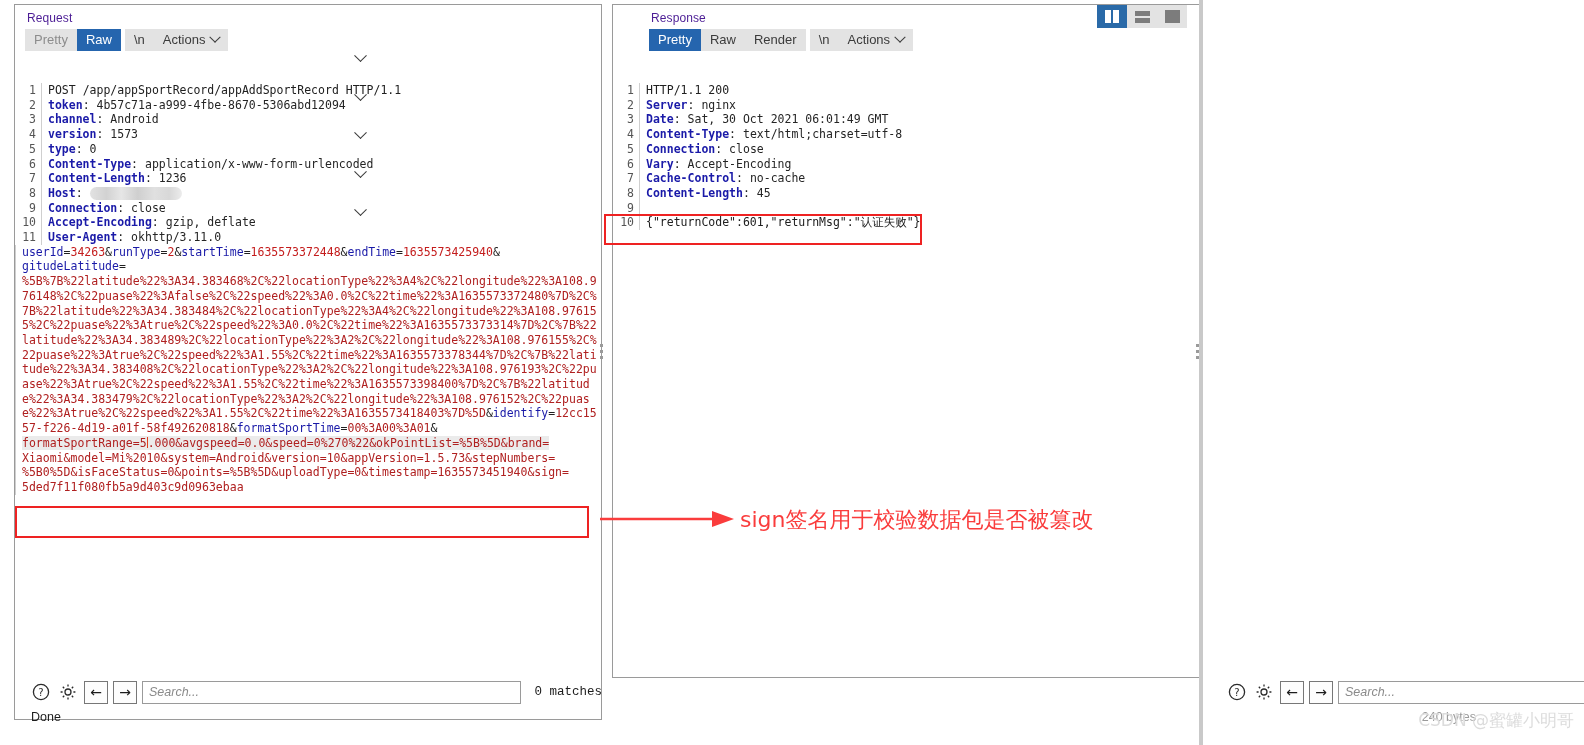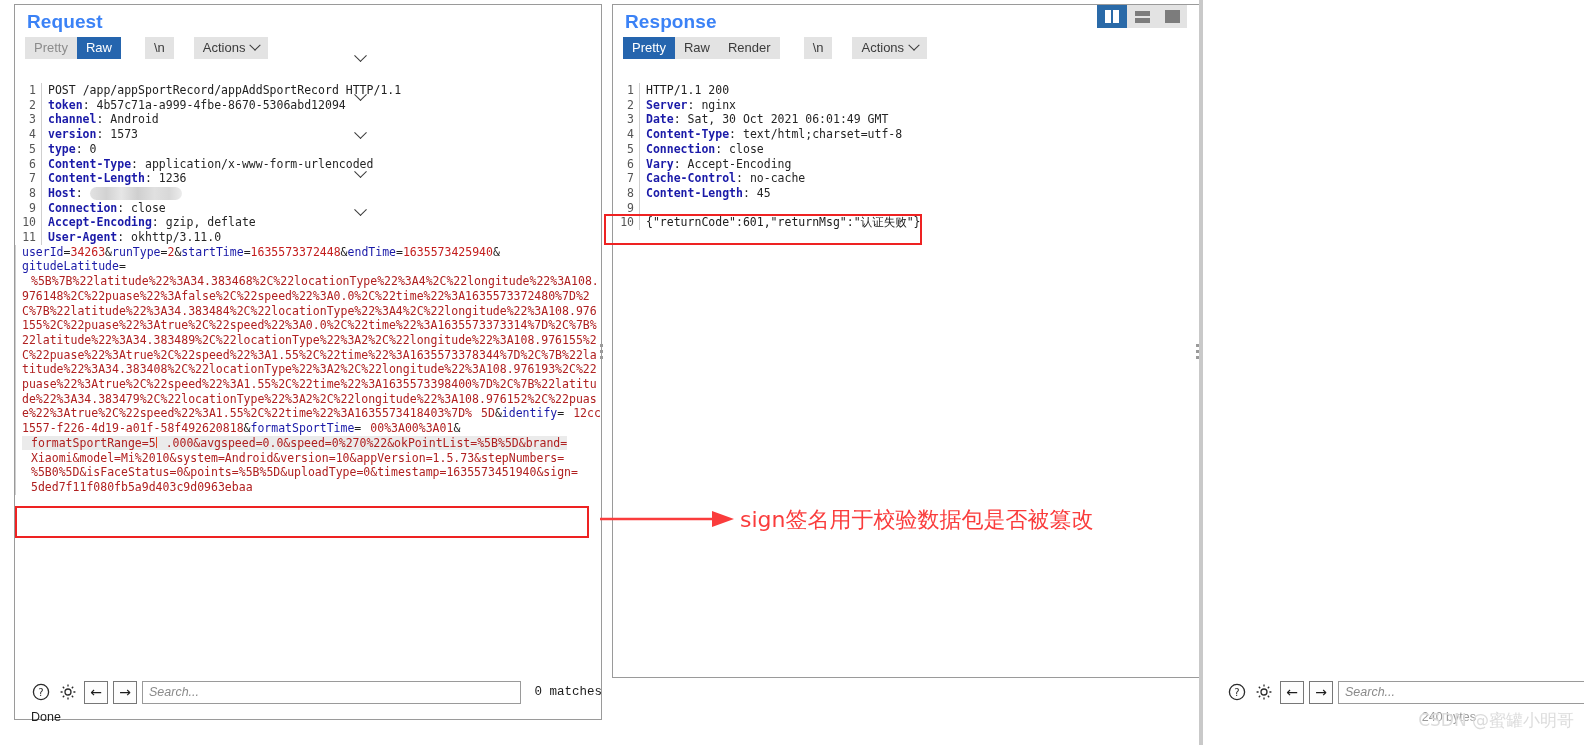--- a/index.html
+++ b/index.html
@@ -16,36 +16,36 @@
     background: #ffffff;
   }
 
   
   .pane-frame {
     position: absolute;
     border: 1px solid #9a9a9a;
     background: #ffffff;
   }
   #request-pane  { left: 14px;  top: 4px;  width: 588px;  height: 716px; }
-  #response-pane { left: 612px; top: 4px;  width: 588px;  height: 674px; }
+  #response-pane { left: 612px; top: 4px;  width: 588px;  height: 674px; padding-left: 26px; }
   #inspector-pane{ left: 1205px; top: 0px; width: 379px;  height: 745px; border: none; }
 
   .pane-title {
-    color: #3b82f6;
-    font-weight: bold;
-    font-size: 19px;
+    color: #4c1d95;
+    font-weight: normal;
+    font-size: 12px;
     padding: 6px 0 2px 12px;
     letter-spacing: .1px;
   }
 
   
   .tabbar {
     display: flex;
     align-items: flex-start;
-    gap: 20px;
+    gap: 0;
     padding: 2px 0 3px 10px;
   }
   .tabgroup { display: flex; }
   .tab {
     font-size: 13px;
     padding: 3px 9px 4px 9px;
     background: #e3e3e3;
     color: #3b3b3b;
     border: none;
     cursor: pointer;
@@ -111,21 +111,21 @@
   .codebody {
     flex: 1;
     padding-left: 6px;
     border-left: 1px solid #cfcfcf;
     white-space: pre-wrap;
     word-break: break-all;
     overflow-wrap: anywhere;
   }
   .k  { color: #1a1aa8; font-weight: 600; }
   .v  { color: #252525; }
-  .r  { color: #b02020; margin-left: 9px; }
+  .r  { color: #b02020; }
   .b  { color: #1a1aa8; }
   .rednum { color: #c41c1c; margin-top: 44px; }
   .plain { color: #202020; }
   .hl-line { background: #ebebeb; }
   .caret {
     display: inline-block;
     width: 1px;
     height: 11px;
     background: #e2401c;
     vertical-align: -1px;

